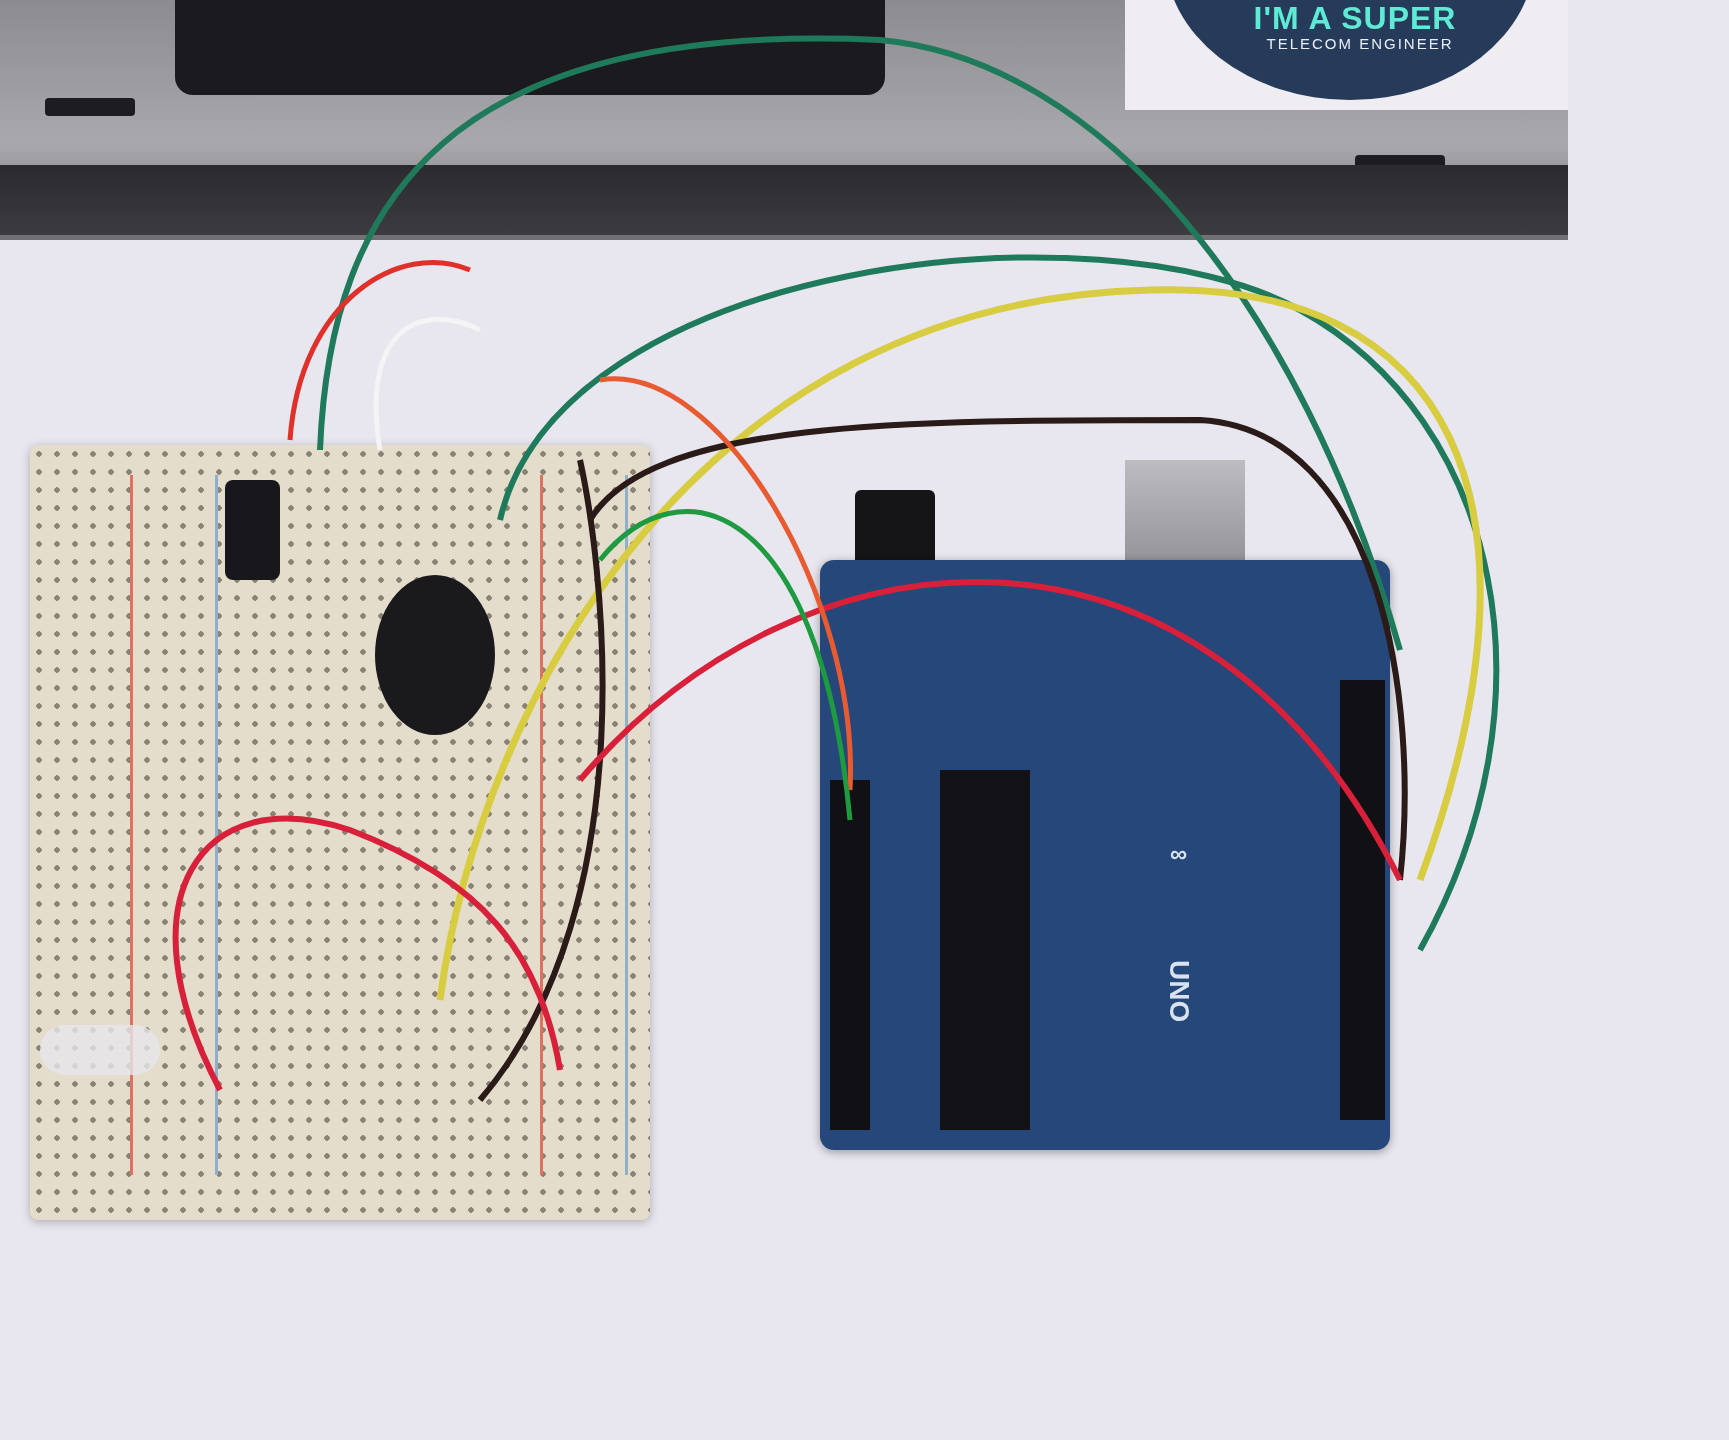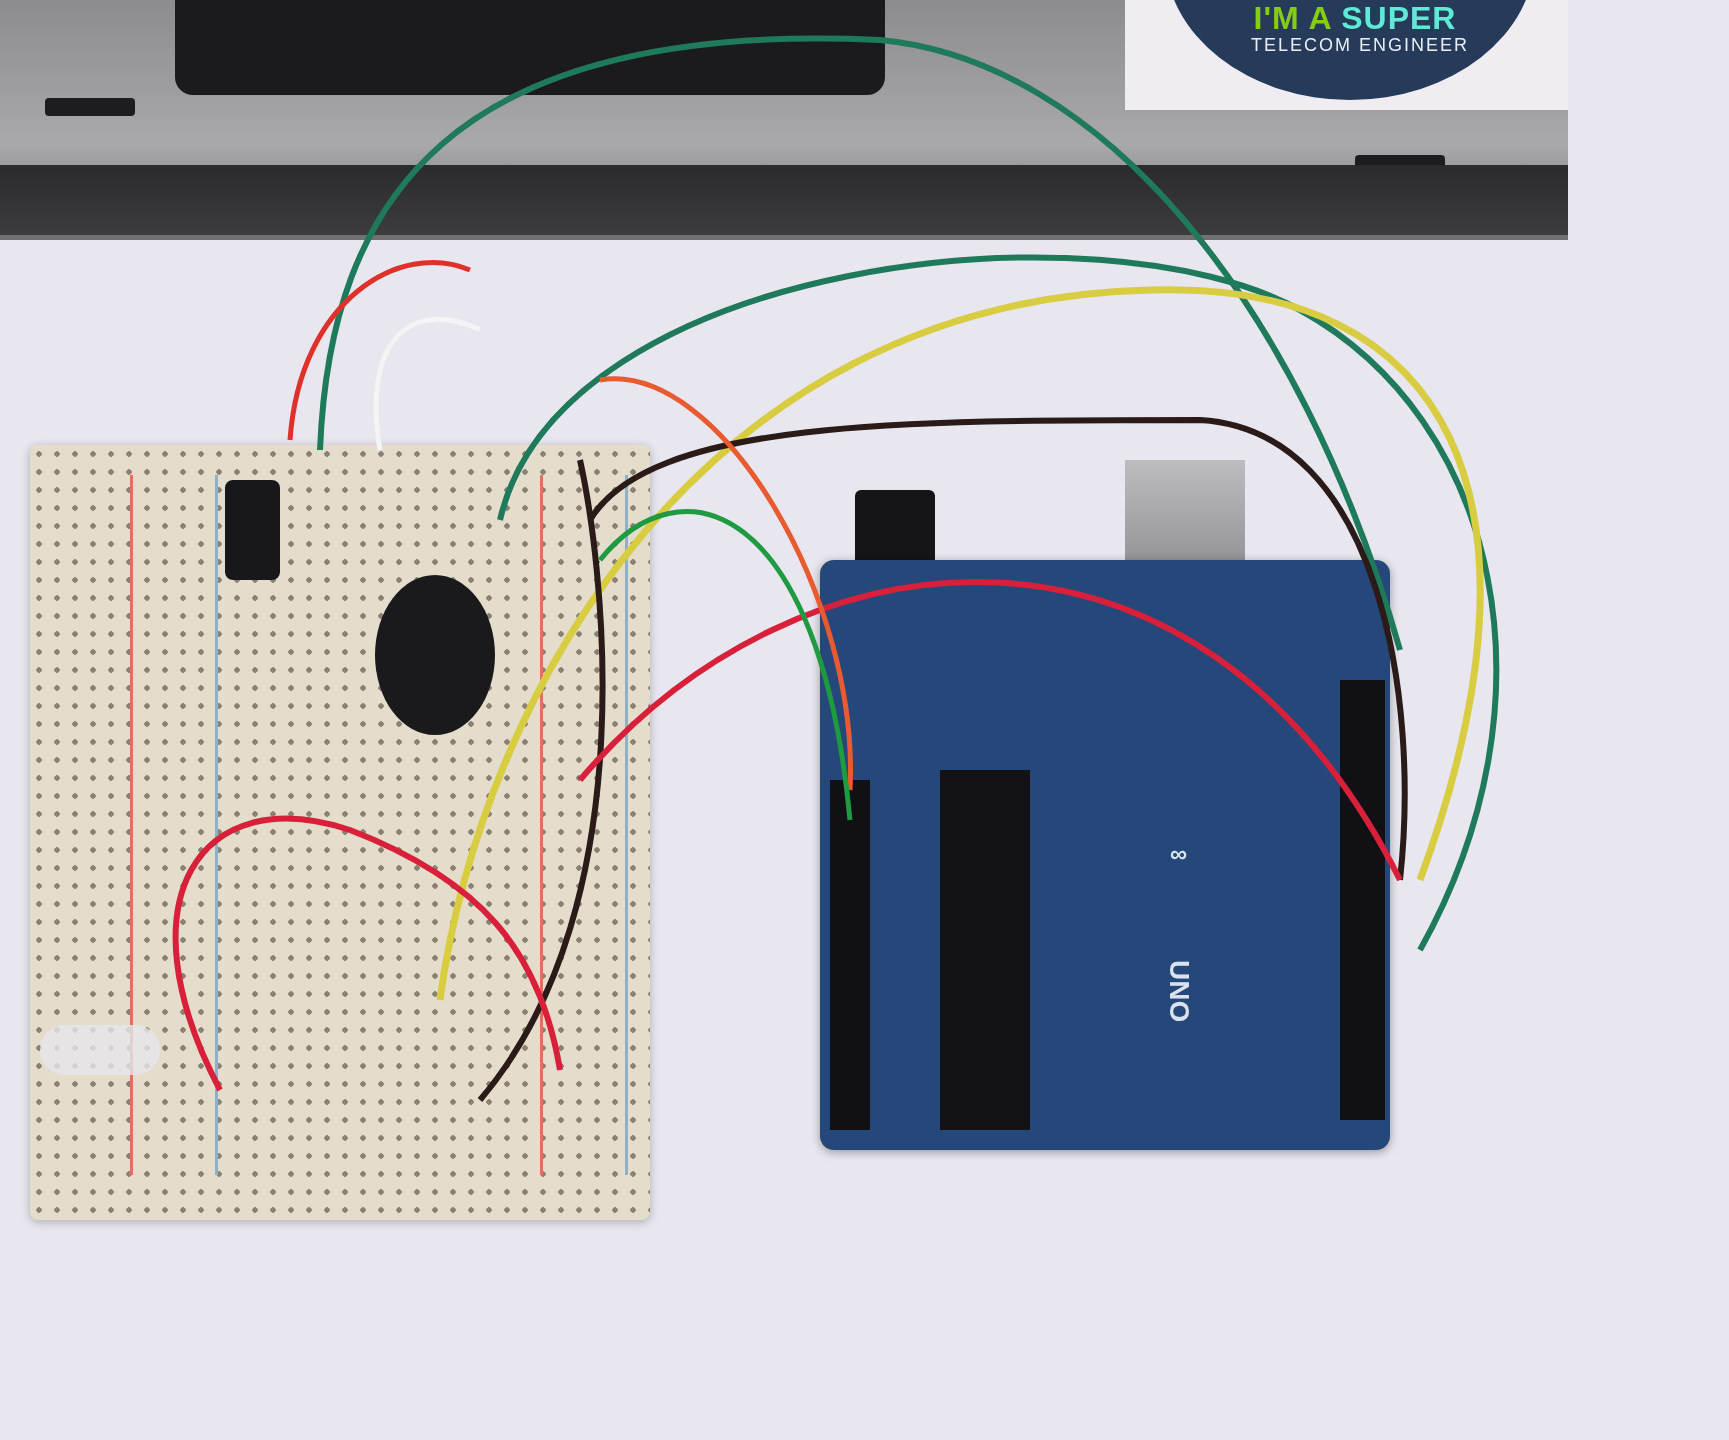--- a/index.html
+++ b/index.html
@@ -5,21 +5,21 @@
   html,body{margin:0;padding:0;}
   body{width:1568px;height:1306px;position:relative;overflow:hidden;background:#e8e6ee;font-family:"Liberation Sans",sans-serif;}
   .laptop{position:absolute;left:0;top:0;width:1568px;height:240px;background:linear-gradient(#8c8b90,#a9a8ad 60%,#6f6e73);}
   .laptop-edge{position:absolute;left:0;top:165px;width:1568px;height:70px;background:linear-gradient(#2b2a2e,#3c3b40);}
   .touchpad{position:absolute;left:175px;top:0;width:710px;height:95px;background:#1b1a1e;border-radius:0 0 18px 18px;}
   .slot{position:absolute;height:18px;width:90px;background:#1d1c20;border-radius:4px;}
   .sticker{position:absolute;left:1125px;top:0;width:443px;height:110px;background:#efedf2;}
   .sticker-circle{position:absolute;left:1165px;top:-190px;width:370px;height:290px;border-radius:50%;background:#263a5a;color:#e8eef5;text-align:center;}
   .sticker-t1{position:absolute;left:60px;top:190px;width:260px;font-weight:bold;font-size:32px;letter-spacing:1px;}
   .sticker-t1 span{color:#5eead4;}
-  .sticker-t2{position:absolute;left:70px;top:225px;width:250px;font-size:18px;letter-spacing:2px;}
+  .sticker-t2{position:absolute;left:70px;top:225px;width:250px;font-size:15px;letter-spacing:2px;}
   .breadboard{position:absolute;left:30px;top:445px;width:620px;height:775px;background:#e5ddcc;border-radius:8px;box-shadow:0 2px 10px rgba(0,0,0,.25);
     background-image:radial-gradient(#8a8275 2.5px,transparent 3px);background-size:18px 18px;}
   .rail-red{position:absolute;width:3px;background:#e07060;}
   .rail-blue{position:absolute;width:3px;background:#8fb0c8;}
   .arduino{position:absolute;left:820px;top:560px;width:570px;height:590px;background:#25477a;border-radius:14px;box-shadow:0 2px 10px rgba(0,0,0,.35);}
   .usb{position:absolute;left:1125px;top:460px;width:120px;height:120px;background:linear-gradient(#bdbcc0,#8e8d92);}
   .jack{position:absolute;left:855px;top:490px;width:80px;height:170px;background:#151417;border-radius:6px;}
   .chip{position:absolute;left:940px;top:770px;width:90px;height:360px;background:#131216;}
   .logo{position:absolute;left:1170px;top:840px;width:70px;height:140px;color:#d9e3ef;font-weight:bold;font-size:24px;}
   .logo-uno{position:absolute;left:1195px;top:960px;color:#d9e3ef;font-weight:bold;font-size:28px;transform:rotate(90deg);transform-origin:left top;}
@@ -33,21 +33,21 @@
 <body>
 
 <div class="laptop">
   <div class="touchpad"></div>
   <div class="slot" style="left:45px;top:98px;"></div>
   <div class="slot" style="left:1355px;top:155px;"></div>
   <div class="laptop-edge"></div>
 </div>
 <div class="sticker"></div>
 <div class="sticker-circle">
-  <div class="sticker-t1"><span style="color:#84cc16">I'M A </span><span>SUPER</span></div>
+  <div class="sticker-t1"><span style="color:#5eead4">I'M A </span><span>SUPER</span></div>
   <div class="sticker-t2">TELECOM ENGINEER</div>
 </div>
 
 <div class="breadboard">
   <div class="rail-red" style="left:100px;top:30px;height:700px;"></div>
   <div class="rail-blue" style="left:185px;top:30px;height:700px;"></div>
   <div class="rail-red" style="left:510px;top:30px;height:700px;"></div>
   <div class="rail-blue" style="left:595px;top:30px;height:700px;"></div>
 </div>
 <div class="cap"></div>

